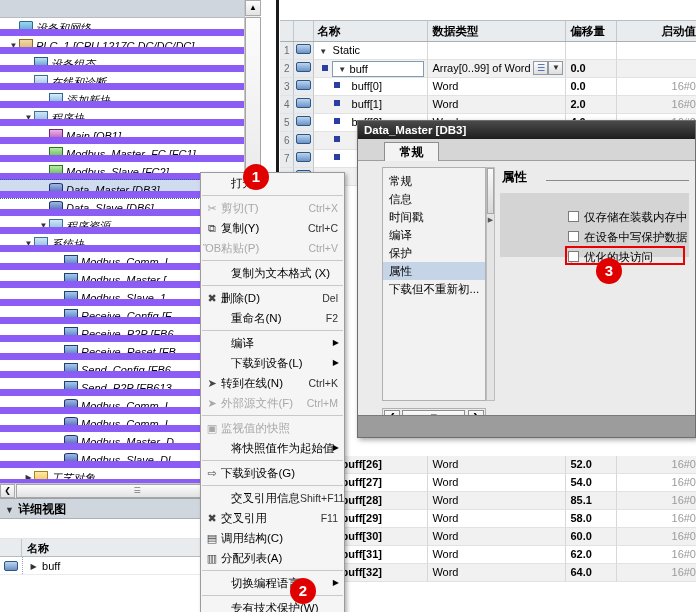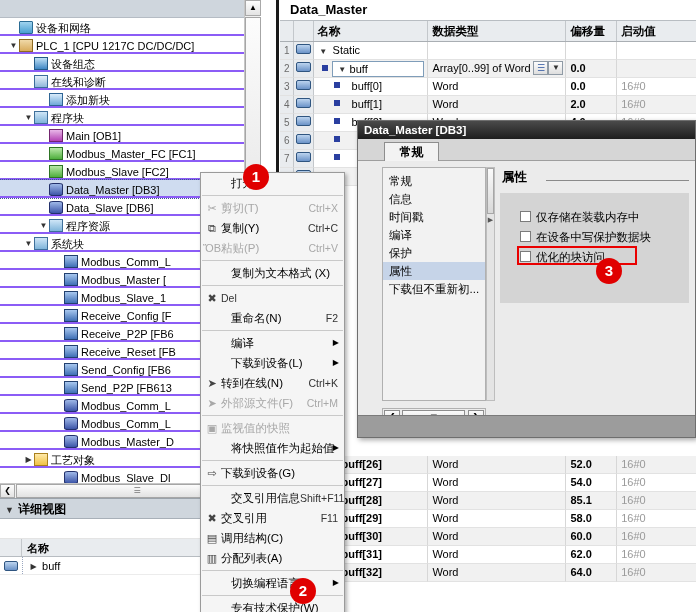--- a/index.html
+++ b/index.html
@@ -20,22 +20,23 @@
   }
   #tree-head {
     position:absolute; left:0; top:0; width:260px; height:18px;
     background:#cfd6dd;
     border-bottom:1px solid #b5bcc4;
   }
   #tree-list { position:absolute; left:0; top:18px; width:260px; }
   .tnode {
     position:relative; height:18px; line-height:18px;
     white-space:nowrap; overflow:hidden;
-    border-bottom:2px solid #8b5cf6;
+    border-bottom:7px solid #8b5cf6;
     padding-left:0;
+    font-style:italic;
   }
   .tnode .lbl { font-size:11px; color:#000; vertical-align:middle; }
   .tnode.sel { background:#cfdcf0; outline:1px dotted #3b5a8c; }
   .arrow {
     display:inline-block; width:11px; text-align:center;
     font-size:8px; color:#333; vertical-align:middle;
   }
   .arrow.down::before { content:"\25BC"; }
   .arrow.right::before { content:"\25B6"; }
   .arrow.none::before { content:""; }
@@ -133,21 +134,21 @@
     position:absolute; left:0; top:20px; right:0; height:22px;
     display:flex; background:#e9ecef; border-top:1px solid #b8bdc2; border-bottom:1px solid #a9aeb3;
     font-weight:bold; font-size:11.5px;
   }
   .hc { border-right:1px solid #c3c7cb; line-height:21px; padding-left:4px; overflow:hidden; white-space:nowrap;}
   .w-num  { width:17px; padding-left:0;}
   .w-ico  { width:23px; padding-left:0;}
   .w-name { width:137px;}
   .w-type { width:165px;}
   .w-off  { width:60px;}
-  .w-start{ width:94px; border-right:none;}
+  .w-start{ width:94px; border-right:none;text-align:right;}
 
   #db-rows { position:absolute; left:0; top:42px; right:0; bottom:0; }
   .row { height:18px; display:flex; font-size:11px; }
   .row.odd  { background:#ffffff; }
   .row.even { background:#f1f1f1; }
   .cell { border-right:1px solid #d7d7d7; border-bottom:1px solid #e2e2e2;
           line-height:17px; padding-left:4px; overflow:hidden; white-space:nowrap;}
   .cell.w-num { width:17px; padding-left:0; text-align:center; color:#6b6b6b;
                 background:#e9ecef; border-right:1px solid #c3c7cb; font-size:10px;}
   .cell.w-ico { width:23px; padding-left:0; text-align:center; background:#e9ecef;
@@ -234,22 +235,23 @@
          text-align:center; line-height:13px; font-size:8px; color:#777;}
   #prop-content {
     position:absolute; left:140px; top:6px; right:4px; bottom:36px;
     background:#ebebeb;
   }
   #prop-section-title {
     font-weight:bold; font-size:12.5px; padding-left:4px; height:22px; line-height:20px;
   }
   #prop-rule { position:absolute; left:48px; top:13px; right:2px; height:1px; background:#8a8a8a;}
   #prop-group {
-    position:absolute; left:2px; top:26px; right:2px; height:110px;
+    position:absolute; left:2px; top:26px; right:2px; height:64px;
     background:#d4d4d4;
+    padding-left:48px;
   }
   .chkrow { height:20px; line-height:20px; padding-left:20px; font-size:11.5px; position:relative;}
   .chk { display:inline-block; width:11px; height:11px; background:#fff;
          border:1px solid #7b7b7b; vertical-align:middle; margin-right:5px; position:relative; top:-1px;}
   .chk-hl { position:absolute; left:17px; top:-1px; width:120px; height:19px;
             border:2px solid #ea0000; }
   #prop-bottom {
     position:absolute; left:0; bottom:0; right:0; height:22px; background:#9c9c9c;
     border-top:1px solid #7a7a7a;
   }
@@ -294,22 +296,22 @@
         <div class="tnode"><span style="display:inline-block;width:53px"></span><span class="arrow none"></span><span class="ico ic-fb"></span><span class="lbl">Modbus_Master [</span></div>
         <div class="tnode"><span style="display:inline-block;width:53px"></span><span class="arrow none"></span><span class="ico ic-fb"></span><span class="lbl">Modbus_Slave_1</span></div>
         <div class="tnode"><span style="display:inline-block;width:53px"></span><span class="arrow none"></span><span class="ico ic-fb"></span><span class="lbl">Receive_Config [F</span></div>
         <div class="tnode"><span style="display:inline-block;width:53px"></span><span class="arrow none"></span><span class="ico ic-fb"></span><span class="lbl">Receive_P2P [FB6</span></div>
         <div class="tnode"><span style="display:inline-block;width:53px"></span><span class="arrow none"></span><span class="ico ic-fb"></span><span class="lbl">Receive_Reset [FB</span></div>
         <div class="tnode"><span style="display:inline-block;width:53px"></span><span class="arrow none"></span><span class="ico ic-fb"></span><span class="lbl">Send_Config [FB6</span></div>
         <div class="tnode"><span style="display:inline-block;width:53px"></span><span class="arrow none"></span><span class="ico ic-fb"></span><span class="lbl">Send_P2P [FB613</span></div>
         <div class="tnode"><span style="display:inline-block;width:53px"></span><span class="arrow none"></span><span class="ico ic-idb"></span><span class="lbl">Modbus_Comm_L</span></div>
         <div class="tnode"><span style="display:inline-block;width:53px"></span><span class="arrow none"></span><span class="ico ic-idb"></span><span class="lbl">Modbus_Comm_L</span></div>
         <div class="tnode"><span style="display:inline-block;width:53px"></span><span class="arrow none"></span><span class="ico ic-idb"></span><span class="lbl">Modbus_Master_D</span></div>
+        <div class="tnode"><span style="display:inline-block;width:53px"></span><span class="arrow none"></span><span class="ico ic-idb"></span><span class="lbl">Modbus_Slave_DI</span></div>
         <div class="tnode"><span style="display:inline-block;width:23px"></span><span class="arrow right"></span><span class="ico ic-tech"></span><span class="lbl">工艺对象</span></div>
-        <div class="tnode"><span style="display:inline-block;width:53px"></span><span class="arrow none"></span><span class="ico ic-idb"></span><span class="lbl">Modbus_Slave_DI</span></div>
         <div class="tnode"><span style="display:inline-block;width:23px"></span><span class="arrow right"></span><span class="ico ic-ext"></span><span class="lbl">外部源文件</span></div>
       </div>
 
     <div id="tree-vscroll">
       <div class="sbtn">▲</div>
       <div id="tree-vthumb"></div>
       <div id="tree-vgrip">☰</div>
     </div>
 
     <div id="tree-hscroll">
@@ -336,21 +338,20 @@
       <div class="c0"><span class="tagico"></span></div>
       <div class="c1">
         <span class="arrow right"></span>
         <span>buff</span>
       </div>
       <div class="c2">0.0</div>
     </div>
   </div>
 
   <div id="db-editor">
-    <div id="db-title">Data_Master</div>
 
     <div id="db-header">
       <div class="hc w-num"></div>
       <div class="hc w-ico"></div>
       <div class="hc w-name">名称</div>
       <div class="hc w-type">数据类型</div>
       <div class="hc w-off">偏移量</div>
       <div class="hc w-start">启动值</div>
     </div>
 
@@ -504,20 +505,21 @@
       </div>
       <div class="msep"></div>
       <div class="mi">
         <span class="mi-ico"></span>
         <span class="mi-lbl pad">复制为文本格式 (X)</span>
         <span class="mi-key"></span>
       </div>
       <div class="msep"></div>
       <div class="mi">
         <span class="mi-ico">✖</span>
+        <span class="mi-lbl">删除(D)</span>
         <span class="mi-key">Del</span>
       </div>
       <div class="mi">
         <span class="mi-ico"></span>
         <span class="mi-lbl pad">重命名(N)</span>
         <span class="mi-key">F2</span>
       </div>
       <div class="msep"></div>
       <div class="mi">
         <span class="mi-ico"></span>

